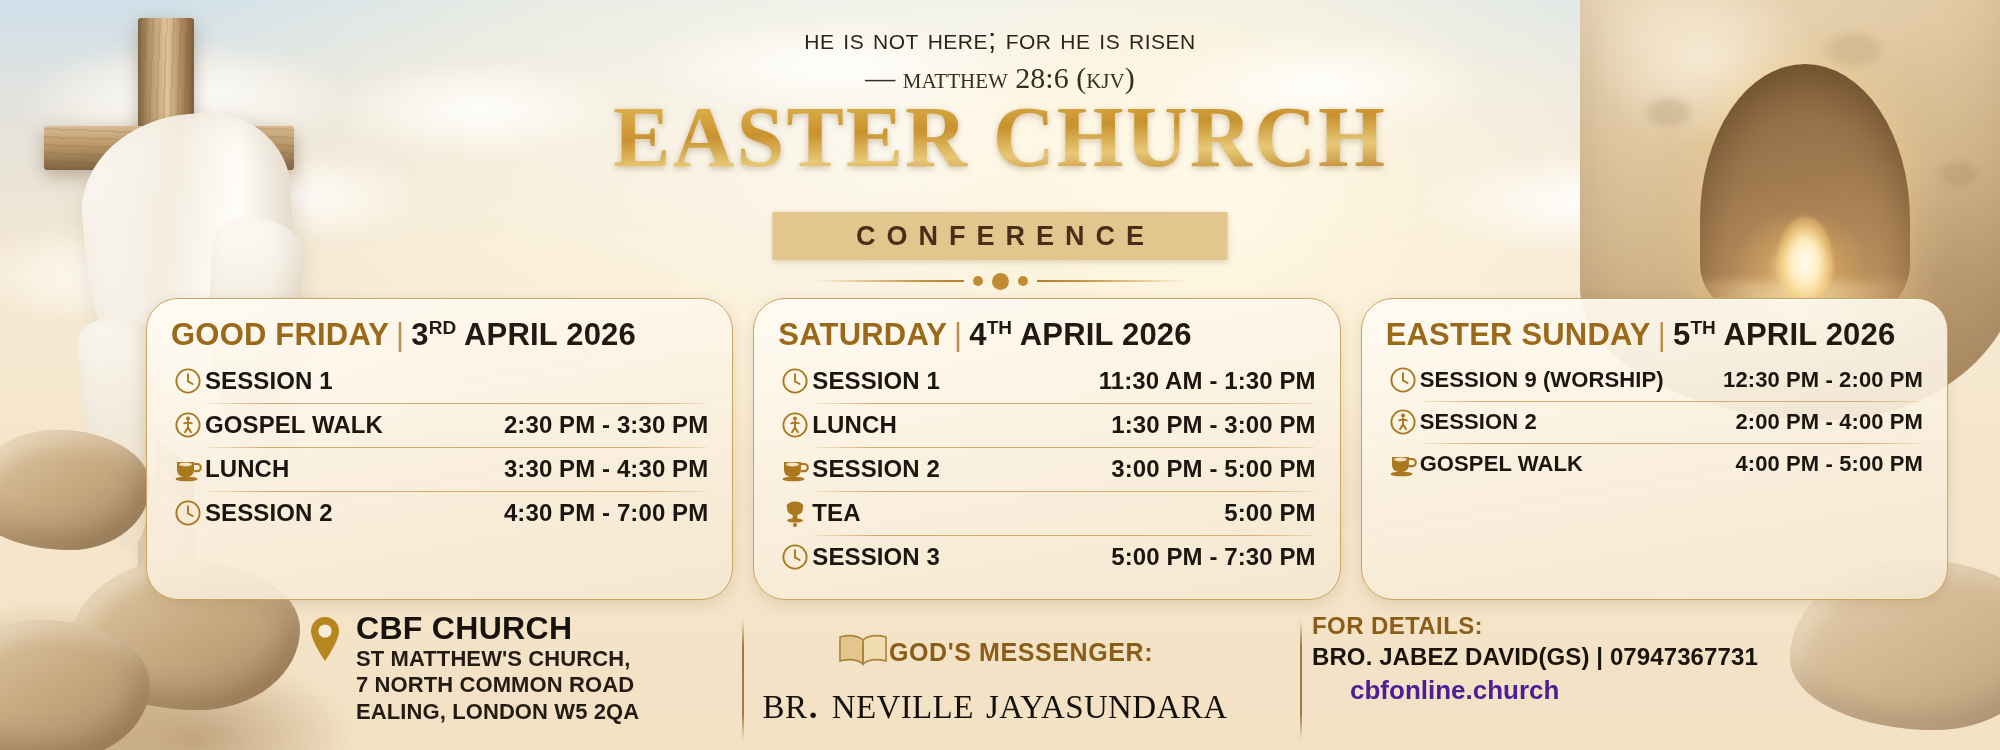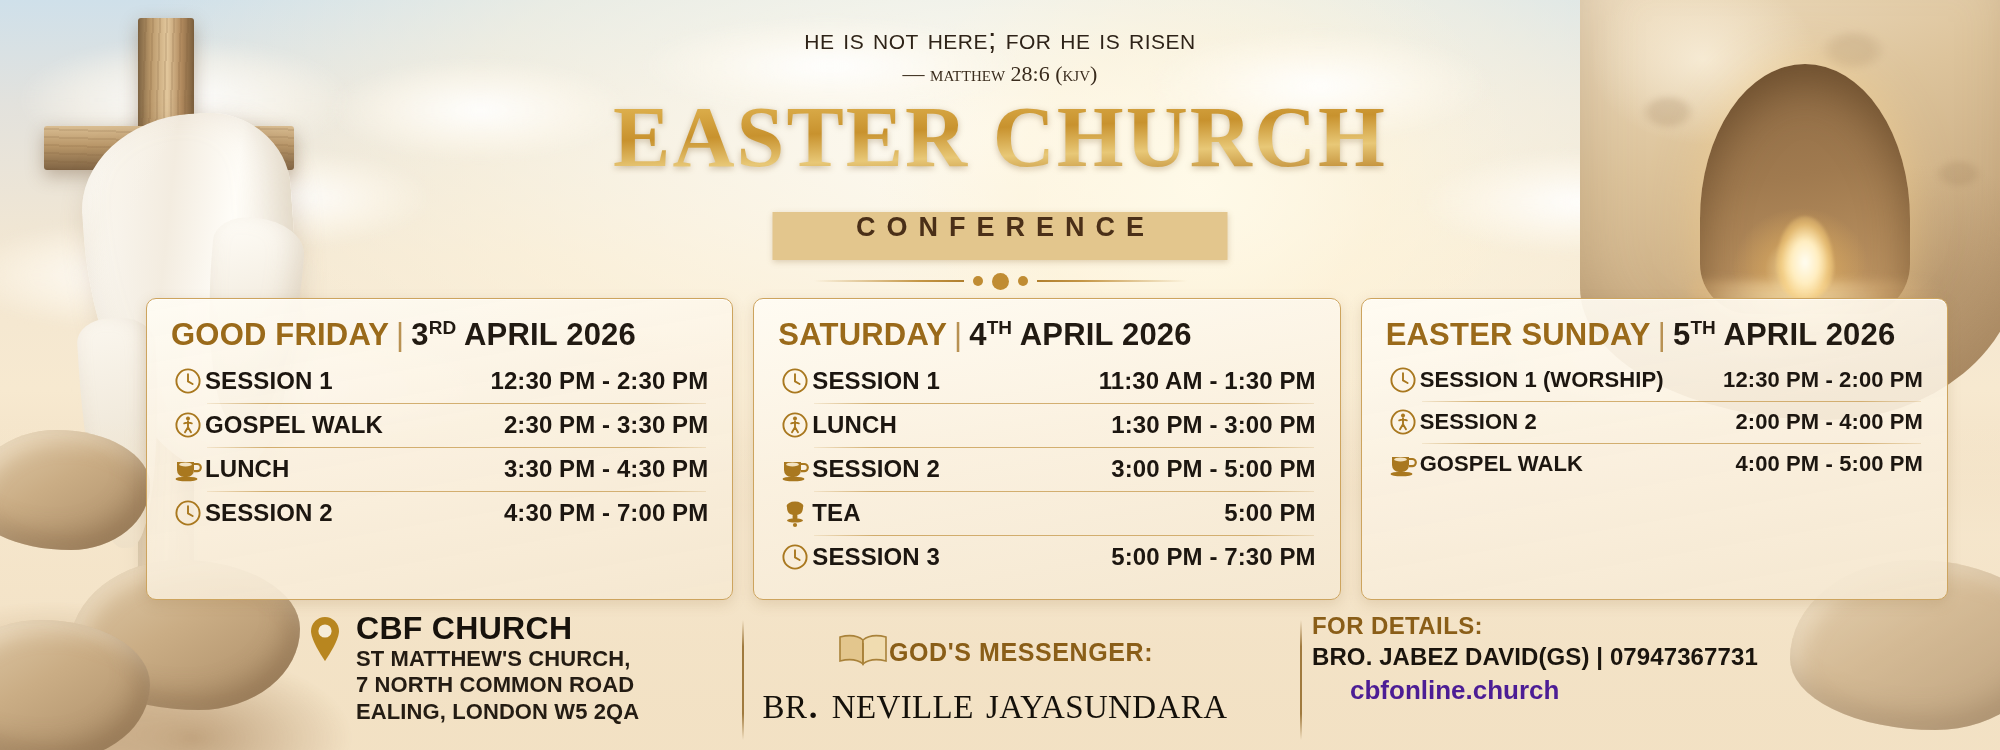--- a/index.html
+++ b/index.html
@@ -133,21 +133,21 @@
   .verse-wrap { position:absolute; left:0; right:0; top:22px; text-align:center; }
   .verse {
     font-family:Liberation Sans, sans-serif;
     font-size:30px; letter-spacing:.5px; color:#2e2318; font-weight:400;
     font-variant:small-caps; text-transform:lowercase;
     text-shadow:0 1px 2px rgba(255,250,236,.95);
   }
   .verse-ref {
     margin-top:5px;
     font-family:"Liberation Serif", serif;
-    font-size:22px; color:#3a2c1d; font-variant:small-caps; text-transform:lowercase;
+    font-size:30px; color:#3a2c1d; font-variant:small-caps; text-transform:lowercase;
     text-shadow:0 1px 2px rgba(255,250,236,.9);
   }
 
   .title {
     position:absolute; left:0; right:0; top:92px; text-align:center;
     font-family:"Liberation Serif", serif;
     font-size:86px; font-weight:700; letter-spacing:2px;
     background:linear-gradient(178deg,#f4dc9b 0%,#e3b856 18%,#c8922e 44%,#e8c877 62%,#b9822a 82%,#d9ad55 100%);
     -webkit-background-clip:text; background-clip:text; color:transparent;
     -webkit-text-fill-color:transparent;
@@ -155,21 +155,21 @@
     line-height:1.05;
   }
 
   .conf-band {
     position:absolute; left:50%; transform:translateX(-50%); top:212px;
     width:455px; height:48px;
     background:
       repeating-linear-gradient(96deg, rgba(255,255,255,.18) 0 3px, rgba(0,0,0,0) 3px 9px),
       linear-gradient(180deg,#f0dcb0 0%,#e2c389 48%,#d8b madness 49%,#dbb костя 50%,#e3c68d 70%,#cfa96a 100%);
     background-color:#e3c68d;
-    display:flex; justify-content:center;
+    display:flex; align-items:center; justify-content:center;
     box-shadow:0 2px 6px rgba(150,116,66,.3);
   }
   .conf-band span {
     font-family:"Liberation Sans", sans-serif;
     font-size:27px; font-weight:700; letter-spacing:11px;
     color:#4a2f18; text-indent:11px;
   }
   .divider-dots {
     position:absolute; left:50%; transform:translateX(-50%); top:272px;
     width:420px; height:18px; display:flex; align-items:center; justify-content:center; gap:9px;
@@ -182,21 +182,21 @@
   .dot { border-radius:50%; background:#c08c33; }
   .dot.sm { width:10px; height:10px; }
   .dot.lg { width:17px; height:17px; }
 
   
   #cards { position:absolute; left:146px; top:298px; right:52px; height:302px; display:flex; gap:20px; }
   .card {
     flex:1 1 0; position:relative;
     background:linear-gradient(170deg, rgba(255,252,244,.93) 0%, rgba(251,242,226,.9) 45%, rgba(245,232,209,.88) 100%);
     border:1.6px solid #cda45e;
-    border-radius:10px;
+    border-radius:32px;
     box-shadow:0 4px 14px rgba(150,116,66,.2), inset 0 1px 0 rgba(255,255,255,.7);
     padding:18px 24px 10px 24px;
     overflow:hidden;
   }
   .card-title {
     font-size:31px; font-weight:700; white-space:nowrap;
     margin-bottom:6px; letter-spacing:.2px;
   }
   .card-title .day { color:#9a6a1a; }
   .card-title .bar { color:#b89152; font-weight:400; margin:0 7px; }
@@ -315,21 +315,20 @@
         <div class="card-title"><span class="day">GOOD FRIDAY</span><span class="bar">|</span><span class="date"><span>3</span><span class="ord">RD</span> <span>APRIL 2026</span></span></div>
         <div class="rows">
           <div class="row">
             <span class="ico">
               <svg width="28" height="28" viewBox="0 0 28 28">
                 <circle cx="14" cy="14" r="11.6" fill="none" stroke="#a9781f" stroke-width="1.9"></circle>
                 <path d="M14 7.2V14.4l4.6 2.6" fill="none" stroke="#a9781f" stroke-width="1.9" stroke-linecap="round"></path>
               </svg>
             </span>
             <span class="lbl">SESSION 1</span>
-            <span class="time">12:30 PM - 2:30 PM</span>
           </div>
           <div class="row">
             <span class="ico">
               <svg width="28" height="28" viewBox="0 0 28 28">
                 <circle cx="14" cy="14" r="11.6" fill="none" stroke="#a9781f" stroke-width="1.9"></circle>
                 <circle cx="14" cy="7.6" r="2" fill="#a9781f"></circle>
                 <path d="M14 10.2v6M14 16.2l-3 5M14 16.2l3 5M10.2 12.4L14 11.3l3.8 1.1" fill="none" stroke="#a9781f" stroke-width="1.9" stroke-linecap="round"></path>
               </svg>
             </span>
             <span class="lbl">GOSPEL WALK</span>
@@ -423,21 +422,21 @@
       <div class="card c3">
         <div class="card-title"><span class="day">EASTER SUNDAY</span><span class="bar">|</span><span class="date"><span>5</span><span class="ord">TH</span> <span>APRIL 2026</span></span></div>
         <div class="rows">
           <div class="row">
             <span class="ico">
               <svg width="28" height="28" viewBox="0 0 28 28">
                 <circle cx="14" cy="14" r="11.6" fill="none" stroke="#a9781f" stroke-width="1.9"></circle>
                 <path d="M14 7.2V14.4l4.6 2.6" fill="none" stroke="#a9781f" stroke-width="1.9" stroke-linecap="round"></path>
               </svg>
             </span>
-            <span class="lbl">SESSION 1 (WORSHIP)</span>
+            <span class="lbl">SESSION 9 (WORSHIP)</span>
             <span class="time">12:30 PM - 2:00 PM</span>
           </div>
           <div class="row">
             <span class="ico">
               <svg width="28" height="28" viewBox="0 0 28 28">
                 <circle cx="14" cy="14" r="11.6" fill="none" stroke="#a9781f" stroke-width="1.9"></circle>
                 <circle cx="14" cy="7.6" r="2" fill="#a9781f"></circle>
                 <path d="M14 10.2v6M14 16.2l-3 5M14 16.2l3 5M10.2 12.4L14 11.3l3.8 1.1" fill="none" stroke="#a9781f" stroke-width="1.9" stroke-linecap="round"></path>
               </svg>
             </span>

